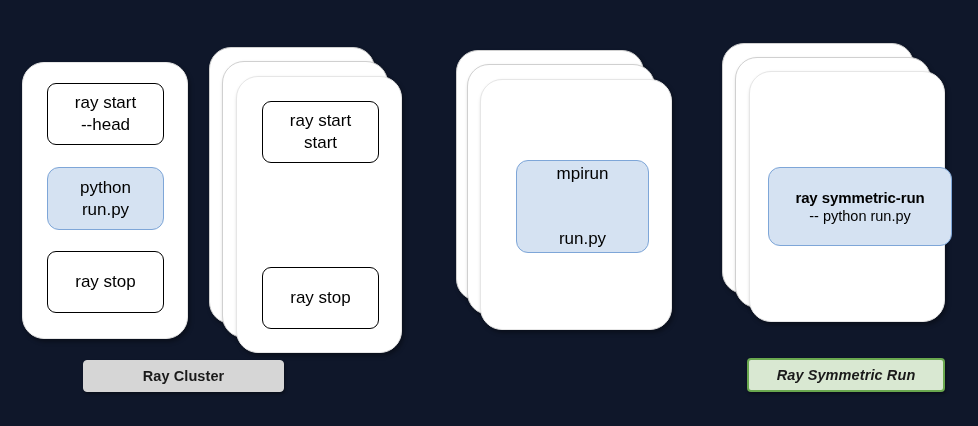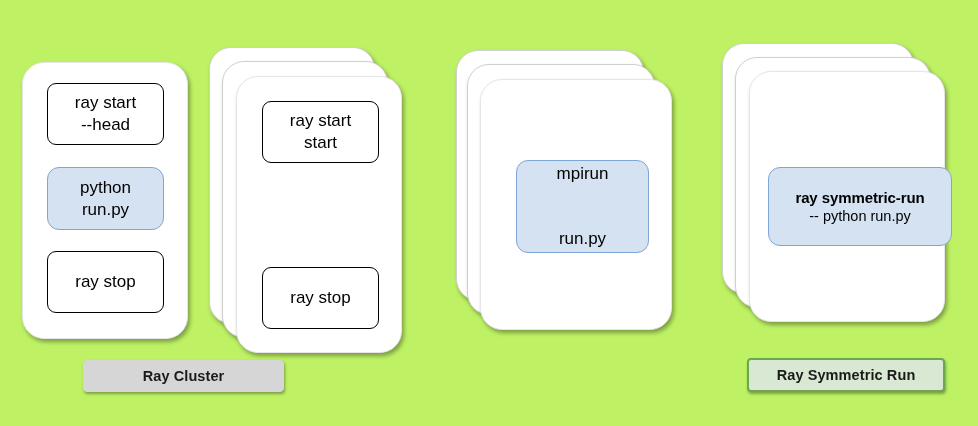--- a/index.html
+++ b/index.html
@@ -4,21 +4,21 @@
 <style>
   html, body {
     margin: 0;
     padding: 0;
     background: #000000;
   }
   #canvas {
     position: relative;
     width: 978px;
     height: 426px;
-    background: #bef264;
+    background: #0f172a;
     overflow: hidden;
     font-family: "Liberation Sans", sans-serif;
   }
 
   
   .card {
     position: absolute;
     background: #ffffff;
     border: 1px solid #d0d0d0;
     border-radius: 22px;
@@ -137,17 +137,17 @@
 
   <div class="card" style="left:722px; top:43px; width:192px; height:251px;"></div>
   <div class="card" style="left:735px; top:57px; width:196px; height:251px;"></div>
   <div class="card front" style="left:749px; top:71px; width:196px; height:251px;"></div>
 
   <div class="cmd blue two-tone" style="left:768px; top:167px; width:184px; height:79px;">
     <span class="line1">ray symmetric-run</span>
     <span class="line2">-- python run.py</span>
   </div>
 
-  <div class="grouplabel green" style="left:747px; top:358px; width:198px; height:34px;">
+  <div class="grouplabel green" style="left:747px; top:358px; width:198px; height:34px;font-style:italic;">
     <span>Ray Symmetric Run</span>
   </div>
 
 </div>
 
 </body></html>

